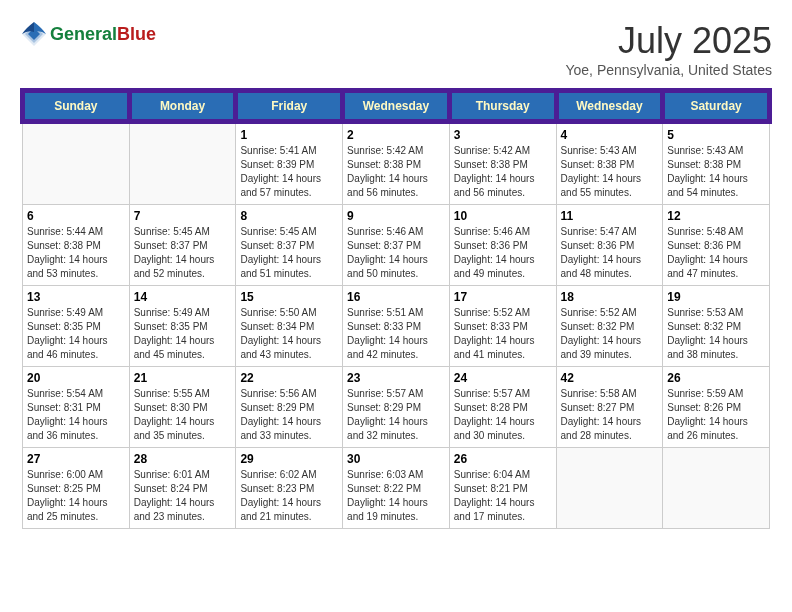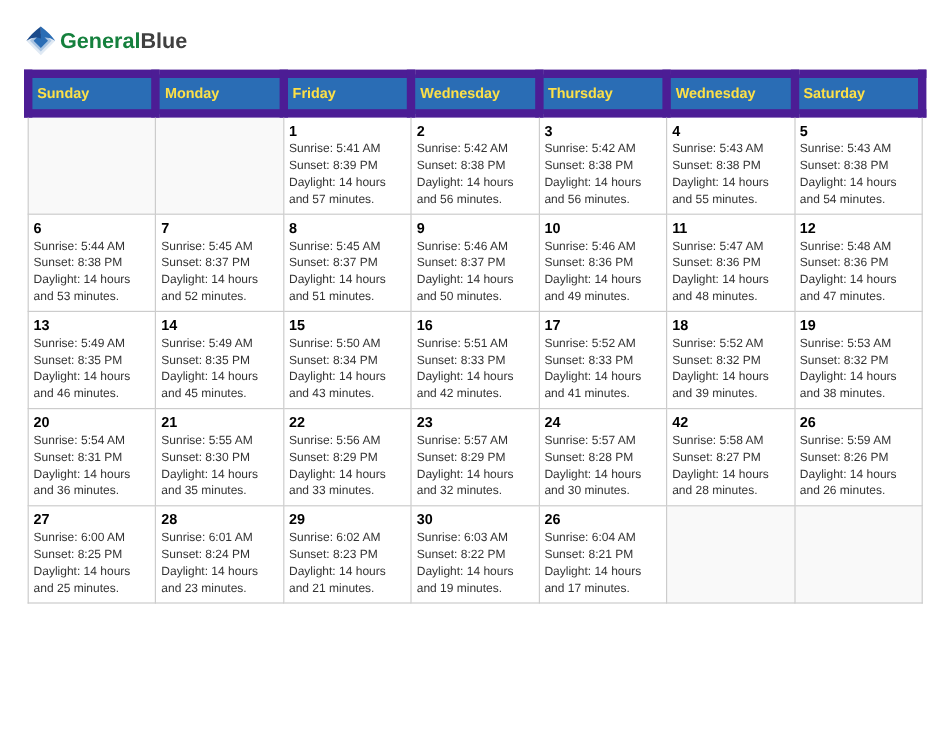--- a/index.html
+++ b/index.html
@@ -21,21 +21,21 @@
       align-items: center;
     }
     .logo-text-general {
       font-size: 18px;
       font-weight: bold;
       color: #15803d;
     }
     .logo-text-blue {
       font-size: 18px;
       font-weight: bold;
-      color: #404040;
+      color: #b91c1c;
     }
     .logo-icon {
       width: 28px;
       height: 28px;
       margin-right: 2px;
     }
     .title-block {
       text-align: right;
     }
     .month-title {
@@ -47,25 +47,25 @@
       font-size: 14px;
       color: #555;
     }
     .calendar {
       width: 100%;
       border-collapse: collapse;
       font-size: 11px;
     }
     .calendar th {
       background-color: #2a6db5;
-      color: #fde047;
+      color: #fef9c3;
       padding: 6px 4px;
-      text-align: left;
+      text-align: center;
       font-size: 12px;
-      border: 7px solid #4c1d95;
+      border: 5px solid #4c1d95;
     }
     .calendar td {
       border: 1px solid #ccc;
       vertical-align: top;
       padding: 4px;
       width: calc(100% / 7);
       min-height: 80px;
       background: #fff;
     }
     .calendar td.empty {
@@ -96,20 +96,24 @@
       <polygon points="14,2 26,14 14,26 2,14" fill="#2a6db5" opacity="0.15"></polygon>
       <polygon points="14,5 23,14 14,23 5,14" fill="#2a6db5" opacity="0.3"></polygon>
       <polygon points="14,8 20,14 14,20 8,14" fill="#2a6db5"></polygon>
       <path d="M14 2 Q22 8 26 14 Q20 10 14 12 Z" fill="#2a6db5"></path>
       <path d="M14 2 Q6 8 2 14 Q8 10 14 12 Z" fill="#1a4a8a"></path>
     </svg>
     <span>
       <span class="logo-text-general">General</span><span class="logo-text-blue">Blue</span>
     </span>
   </div>
+  <div class="title-block">
+    <div class="month-title">July 2025</div>
+    <div class="location-title">Yoe, Pennsylvania, United States</div>
+  </div>
 </div>
 
 <table class="calendar">
   <thead>
     <tr>
     <th>Sunday</th>
         <th>Monday</th>
         <th>Friday</th>
         <th>Wednesday</th>
         <th>Thursday</th>

